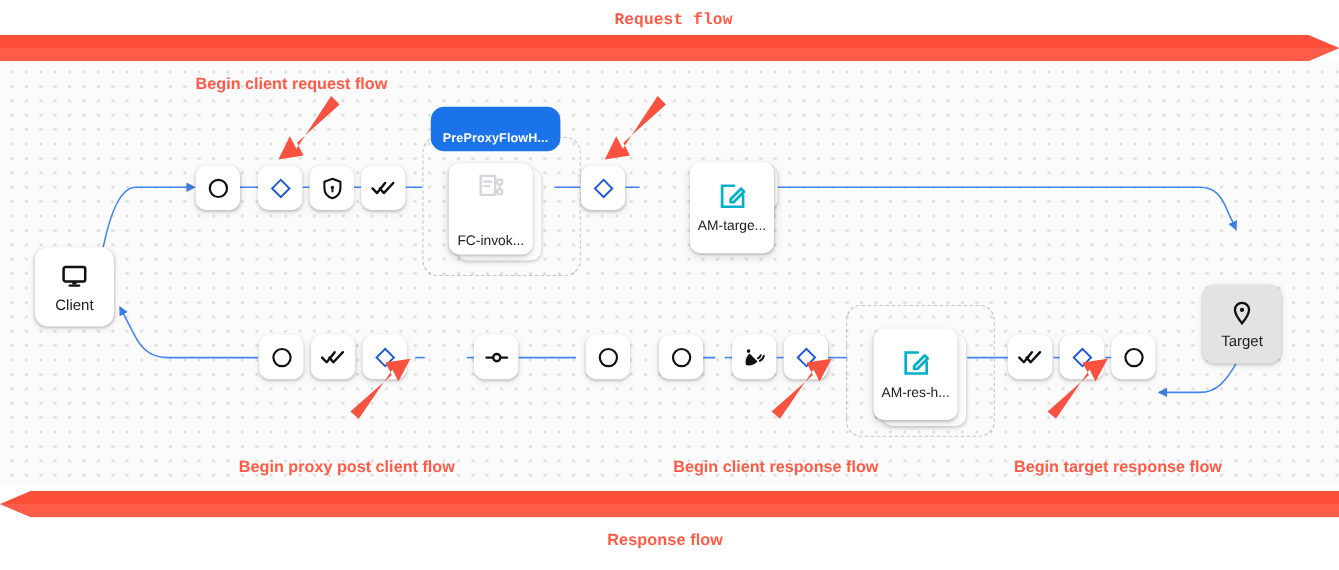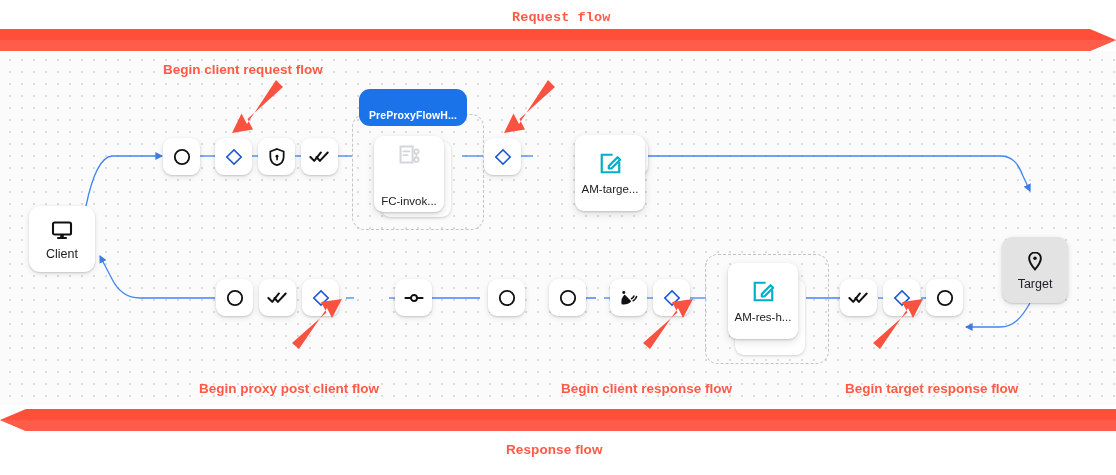--- a/index.html
+++ b/index.html
@@ -327,21 +327,21 @@
     <div class="node small" style="left:653px; top:228px;">
       <span>
         <svg width="18" height="18" viewBox="0 0 24 24">
           <rect x="5.2" y="5.2" width="13.6" height="13.6" transform="rotate(45 12 12)" fill="none" stroke="#1a57d6" stroke-width="2.1"></rect>
         </svg>
       </span>
     </div>
 
     <div class="flowgroup" style="left:705px; top:203px; width:124px; height:110px;"></div>
     <div class="policy-stack" style="left:735px; top:228px;"></div>
-    <div class="policy" style="left:728px; top:212px;">
+    <div class="policy" style="left:728px; top:223px;">
       <span>
         <svg width="25" height="25" viewBox="0 0 24 24">
           <path d="M13.2 3.6 H3.6 V20.4 H20.4 V11.4" fill="none" stroke="#00b0c8" stroke-width="2.1" stroke-linecap="round"></path>
           <path d="M10.4 14.4 L18.8 6 L21.2 8.4 L12.8 16.8 H10.4 Z" fill="none" stroke="#00b0c8" stroke-width="2.1" stroke-linejoin="round"></path>
         </svg>
       </span>
       <span class="plabel">AM-res-h...</span>
     </div>
 
     <div class="node small" style="left:840px; top:228px;">

